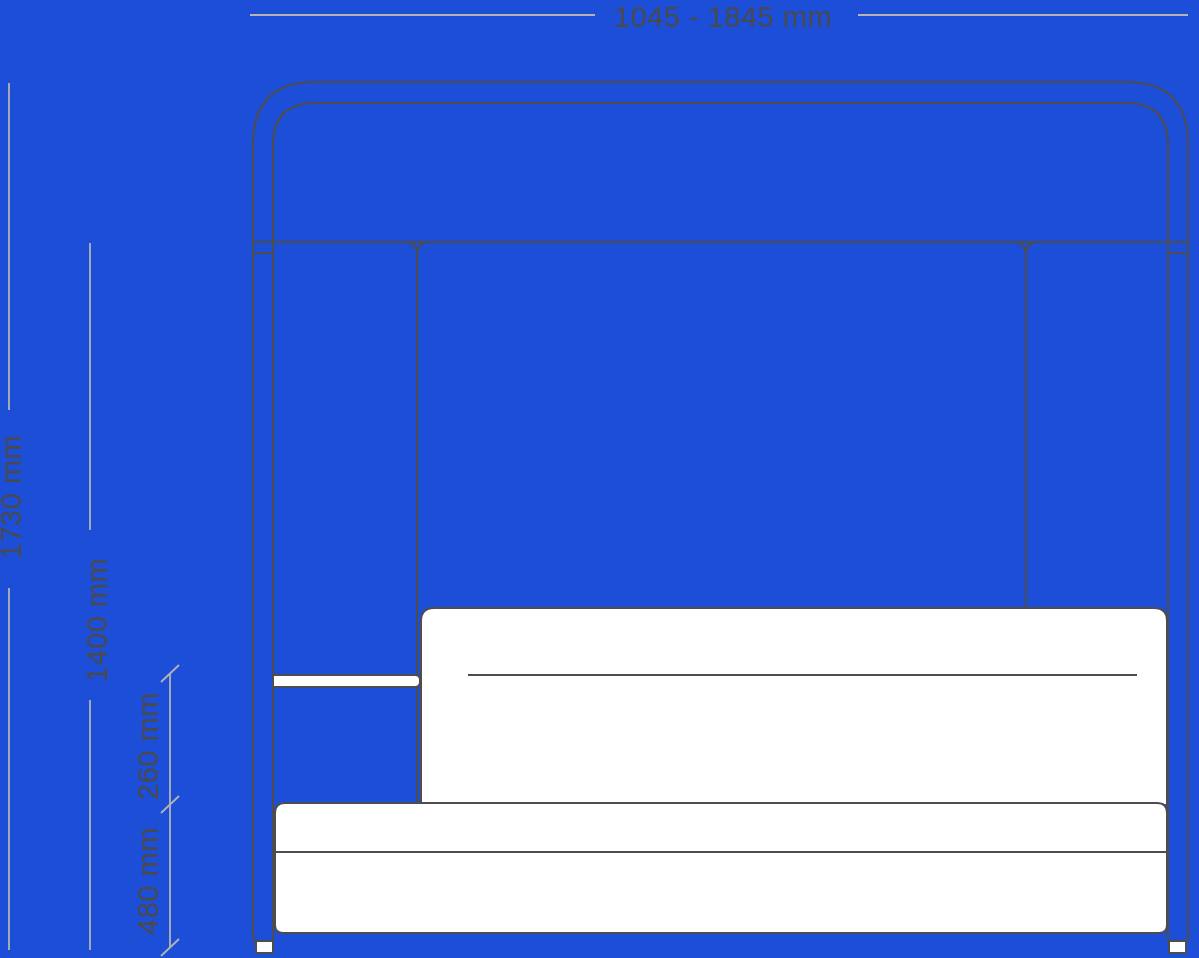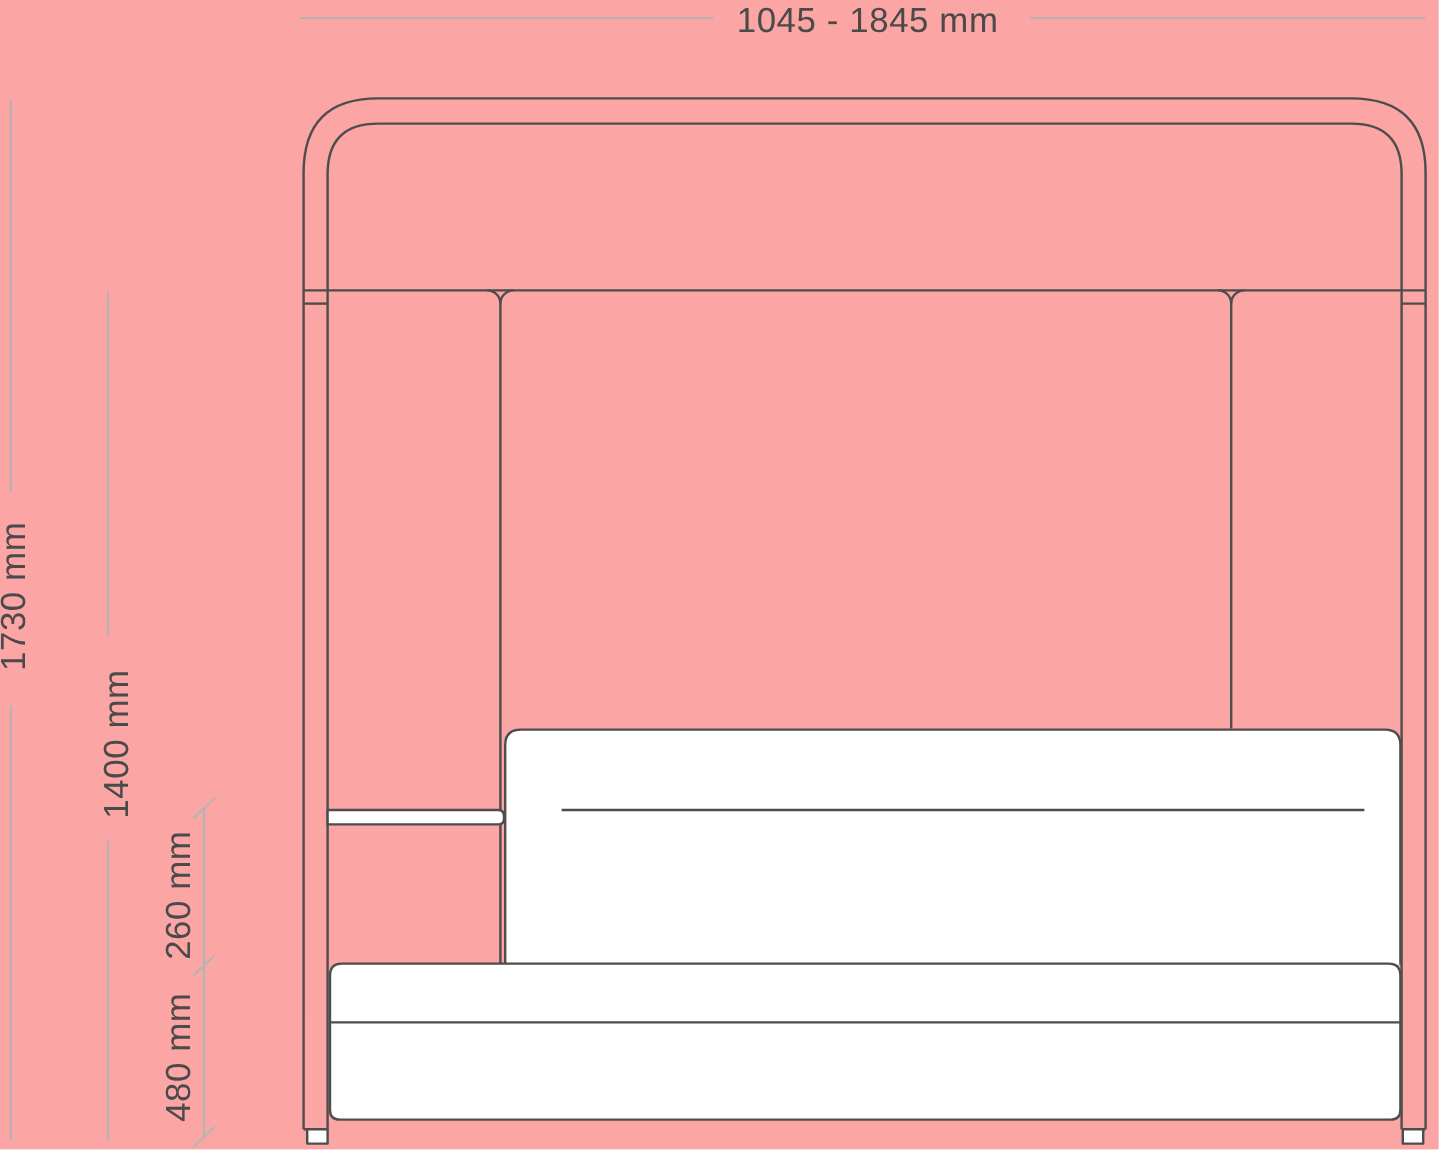--- a/index.html
+++ b/index.html
@@ -4,21 +4,21 @@
 <style>
   html, body {
     margin: 0;
     padding: 0;
     background: #ffffff;
   }
   .stage {
     position: relative;
     width: 1199px;
     height: 958px;
-    background: #fca5a5;
+    background: #1d4ed8;
     overflow: hidden;
   }
   svg text {
     font-family: "Liberation Sans", "DejaVu Sans", sans-serif;
     font-size: 29px;
     letter-spacing: 0.5px;
   }
 </style>
 </head>
 <body>

